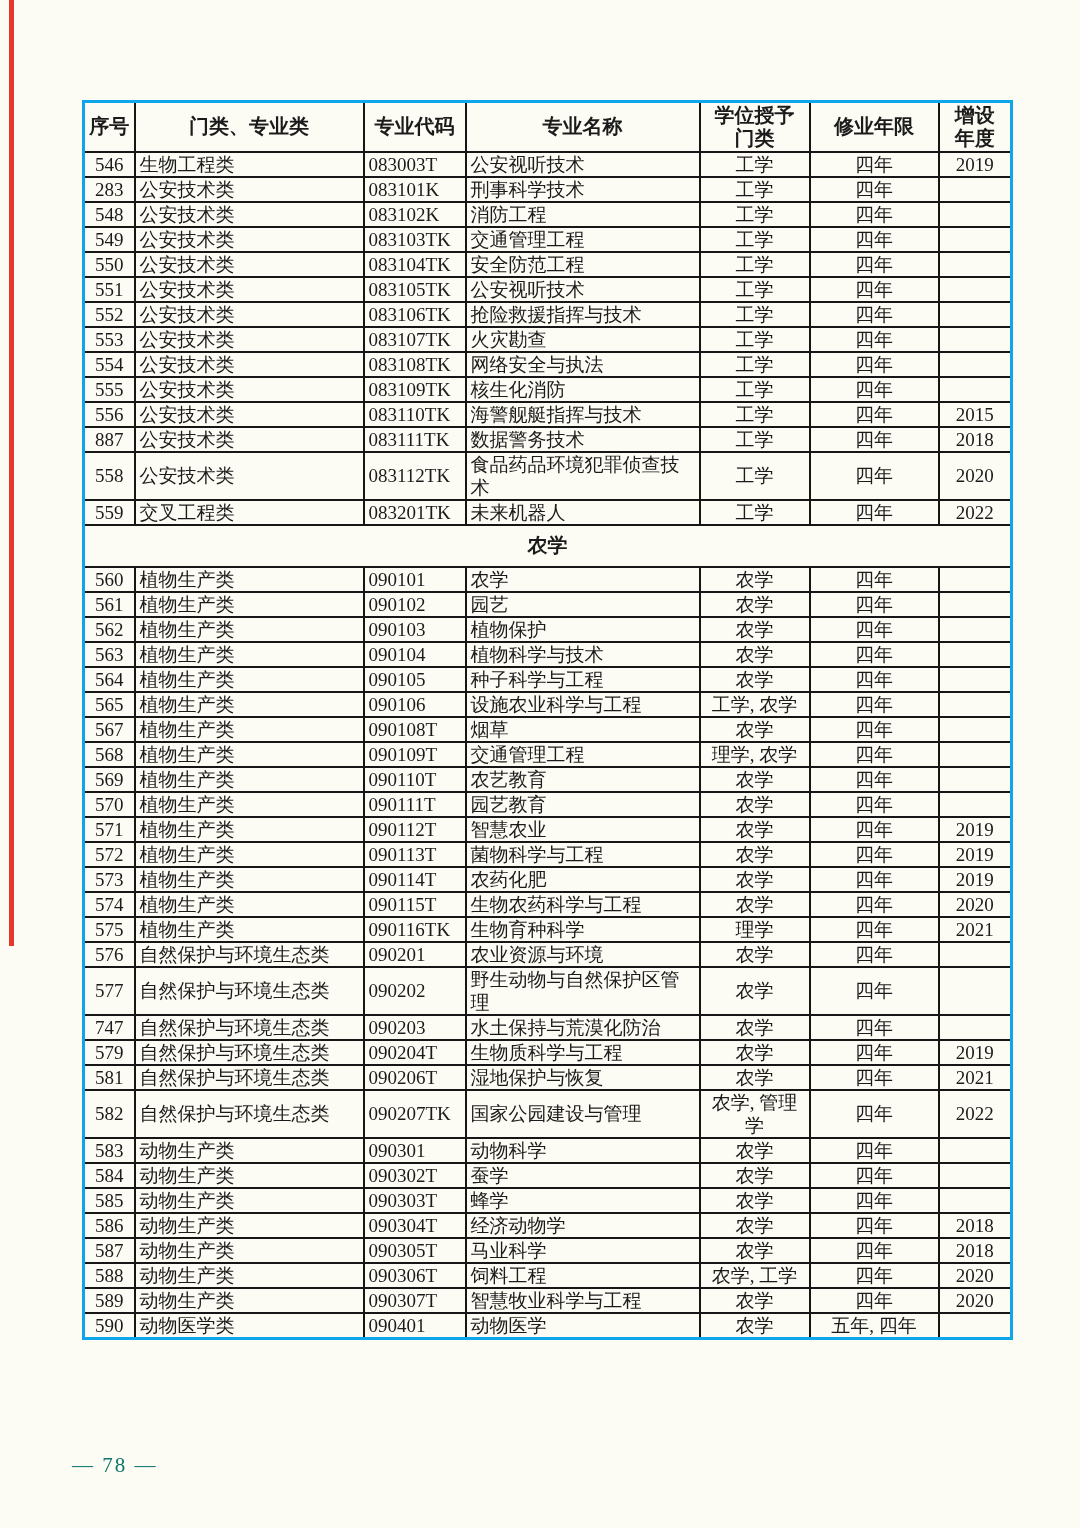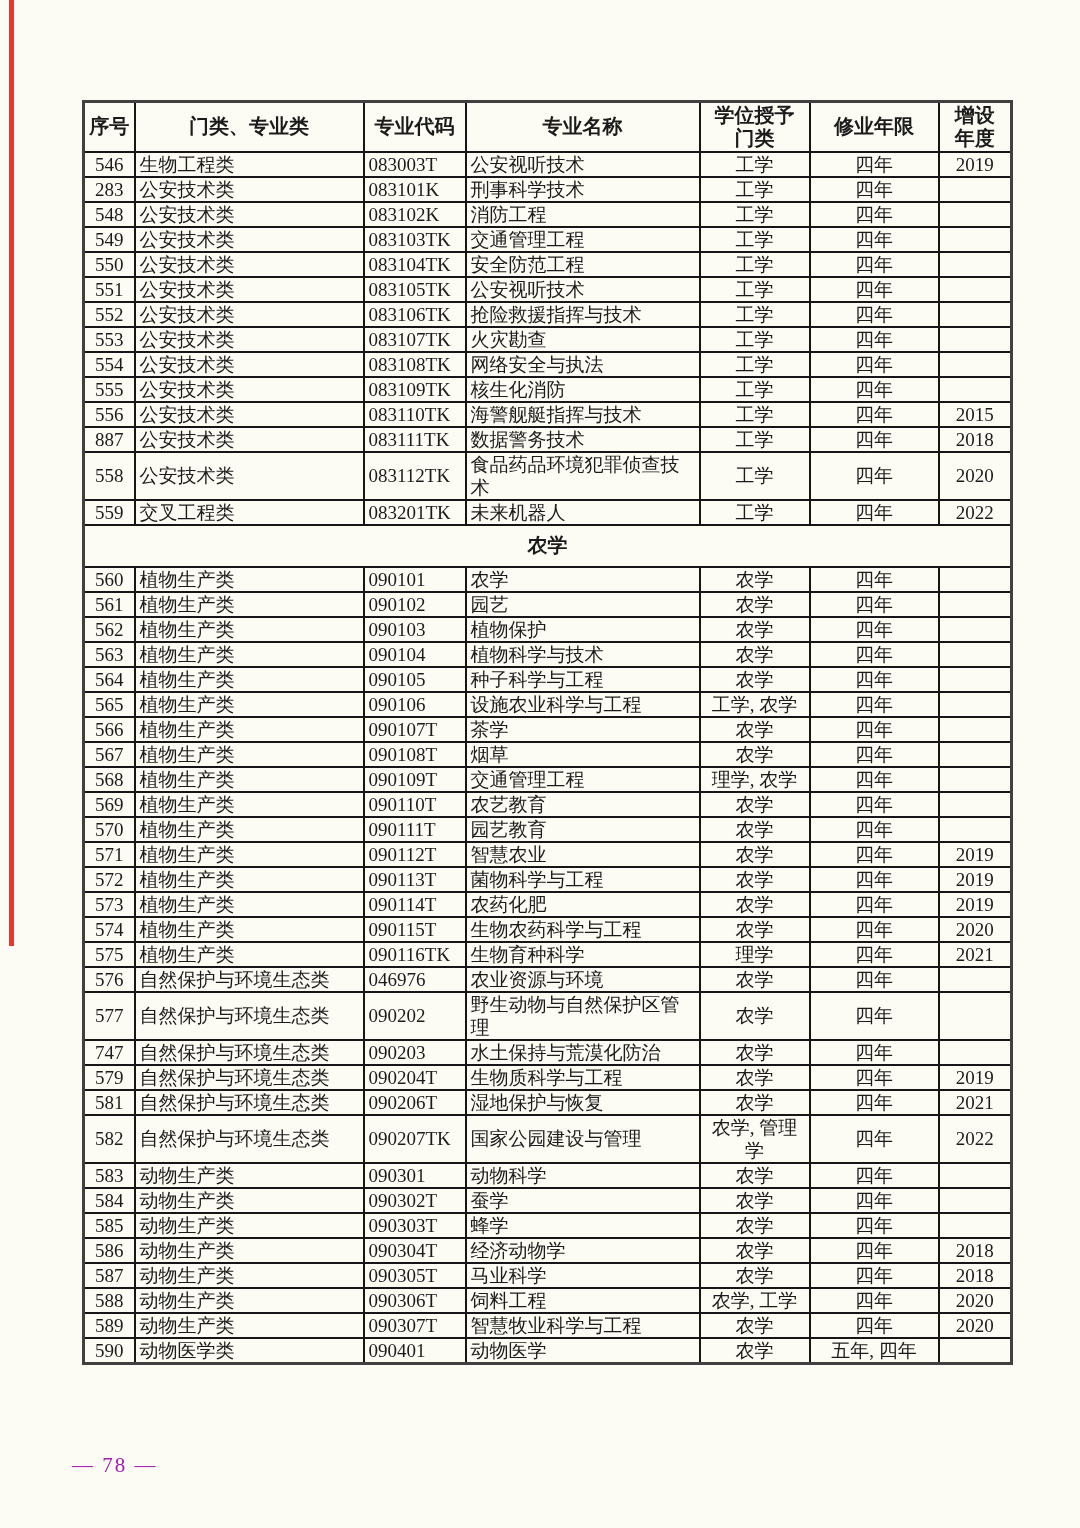--- a/index.html
+++ b/index.html
@@ -32,42 +32,42 @@
     border: 2px solid #161616;
     font-size: 19px;
     line-height: 23px;
     height: 23px;
     padding: 0 4px;
     overflow: hidden;
     vertical-align: middle;
     font-weight: normal;
     word-break: break-all;
   }
-  .doc-table { border: 3px solid #404040; }
+  .doc-table { border: 3px solid #0ea5e9; }
   .doc-table thead th {
     font-weight: bold;
     text-align: center;
     white-space: pre-line;
     height: 50px;
     font-size: 20px;
   }
   td.c-no, td.c-degree, td.c-duration, td.c-year { text-align: center; }
   td.c-category, td.c-code, td.c-name { text-align: left; }
   tr.section-row td {
     height: 42px;
     text-align: center;
     font-weight: bold;
     font-size: 20px;
   }
   .page-number {
     position: absolute;
     left: 72px;
     top: 1453px;
     font-size: 21px;
-    color: #a21caf;
+    color: #0f766e;
     letter-spacing: 2px;
   }
 </style>
 </head>
 <body style="background: rgb(253, 252, 244);">
 
 <div class="accent-line" style="background: rgb(228, 58, 46);"></div>
 
 <table class="doc-table">
   <colgroup>
@@ -270,29 +270,20 @@
       <tr>
         <td class="c-no">565</td>
         <td class="c-category">植物生产类</td>
         <td class="c-code">090106</td>
         <td class="c-name">设施农业科学与工程</td>
         <td class="c-degree">工学, 农学</td>
         <td class="c-duration">四年</td>
         <td class="c-year"></td>
       </tr>
       <tr>
-        <td class="c-no">566</td>
-        <td class="c-category">植物生产类</td>
-        <td class="c-code">090107T</td>
-        <td class="c-name">茶学</td>
-        <td class="c-degree">农学</td>
-        <td class="c-duration">四年</td>
-        <td class="c-year"></td>
-      </tr>
-      <tr>
         <td class="c-no">567</td>
         <td class="c-category">植物生产类</td>
         <td class="c-code">090108T</td>
         <td class="c-name">烟草</td>
         <td class="c-degree">农学</td>
         <td class="c-duration">四年</td>
         <td class="c-year"></td>
       </tr>
       <tr>
         <td class="c-no">568</td>
@@ -362,21 +353,21 @@
         <td class="c-category">植物生产类</td>
         <td class="c-code">090116TK</td>
         <td class="c-name">生物育种科学</td>
         <td class="c-degree">理学</td>
         <td class="c-duration">四年</td>
         <td class="c-year">2021</td>
       </tr>
       <tr>
         <td class="c-no">576</td>
         <td class="c-category">自然保护与环境生态类</td>
-        <td class="c-code">046976</td>
+        <td class="c-code">090201</td>
         <td class="c-name">农业资源与环境</td>
         <td class="c-degree">农学</td>
         <td class="c-duration">四年</td>
         <td class="c-year"></td>
       </tr>
       <tr>
         <td class="c-no">577</td>
         <td class="c-category">自然保护与环境生态类</td>
         <td class="c-code">090202</td>
         <td class="c-name">野生动物与自然保护区管理</td>

